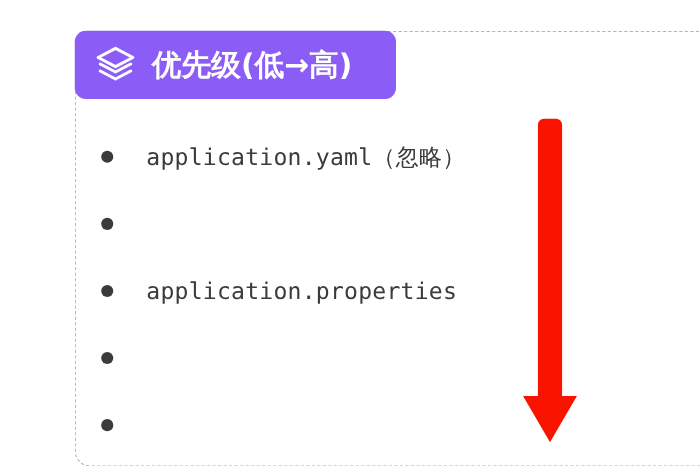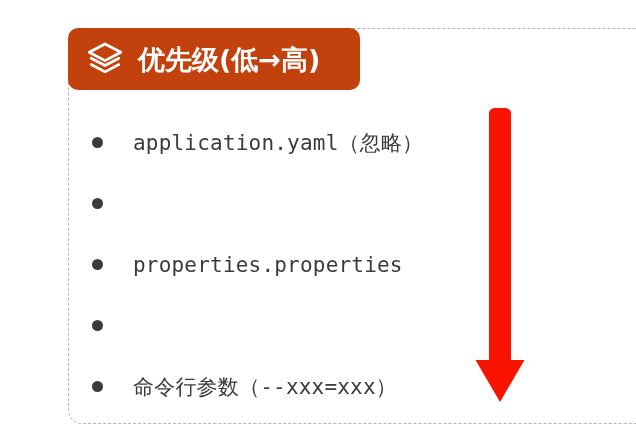--- a/index.html
+++ b/index.html
@@ -38,21 +38,21 @@
   }
 
   
   .badge {
     position: absolute;
     left: 68px;
     top: 28px;
     width: 292px;
     height: 62px;
     box-sizing: border-box;
-    background: #c2410c;
+    background: #8b5cf6;
     border-radius: 10px 10px 10px 10px;
     display: flex;
     align-items: center;
     padding-left: 18px;
     gap: 14px;
   }
   .badge-icon {
     width: 38px;
     height: 38px;
     flex: 0 0 38px;
@@ -131,30 +131,29 @@
       <span class="bullet"></span>
       <span class="item-label">application.yaml（忽略）</span>
     </div>
 
     <div class="list-item">
       <span class="bullet"></span>
     </div>
 
     <div class="list-item">
       <span class="bullet"></span>
-      <span class="item-label">properties.properties</span>
+      <span class="item-label">application.properties</span>
     </div>
 
     <div class="list-item">
       <span class="bullet"></span>
     </div>
 
     <div class="list-item">
       <span class="bullet"></span>
-      <span class="item-label">命令行参数（--xxx=xxx）</span>
     </div>
 
   </div>
 
   <svg class="arrow" viewBox="0 0 52 302" aria-hidden="true">
     <path d="M20.5 4 h11 a5.5 5.5 0 0 1 5.5 5.5 V256 h13.5 L26 298 L1.5 256 H15 V9.5 A5.5 5.5 0 0 1 20.5 4 Z" fill="#fa1400"></path>
   </svg>
 
 </div>
 

